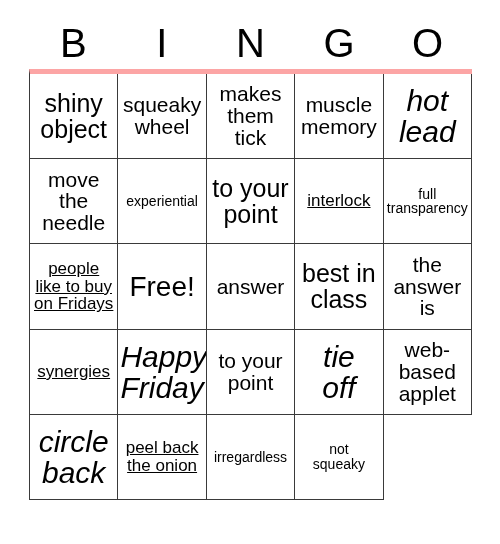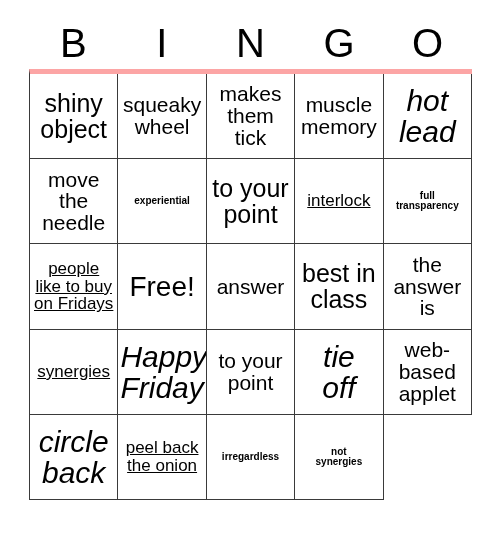--- a/index.html
+++ b/index.html
@@ -65,21 +65,21 @@
     background: #ffffff;
   }
   .cell-text {
     display: block;
     width: 100%;
     line-height: 1.04;
     white-space: pre-line;
     word-break: normal;
   }
   
-  .sz-xs .cell-text { font-size: 10px; font-weight: bold; }
+  .sz-xs .cell-text { font-size: 14px; }
   .sz-s  .cell-text { font-size: 17px; text-decoration: underline; }
   .sz-m  .cell-text { font-size: 21px; }
   .sz-l  .cell-text { font-size: 25px; }
   .sz-xl .cell-text { font-size: 30px; font-style: italic; }
   .sz-xxl .cell-text { font-size: 28px; }
 </style>
 </head>
 <body>
 
 <div id="bingo-card">
@@ -179,17 +179,17 @@
       </div>
       <div class="cell sz-s">
         <span class="cell-text">peel back
 the onion</span>
       </div>
       <div class="cell sz-xs">
         <span class="cell-text">irregardless</span>
       </div>
       <div class="cell sz-xs">
         <span class="cell-text">not
-synergies</span>
+squeaky</span>
       </div>
     </div>
 
 </div>
 
 </body></html>

